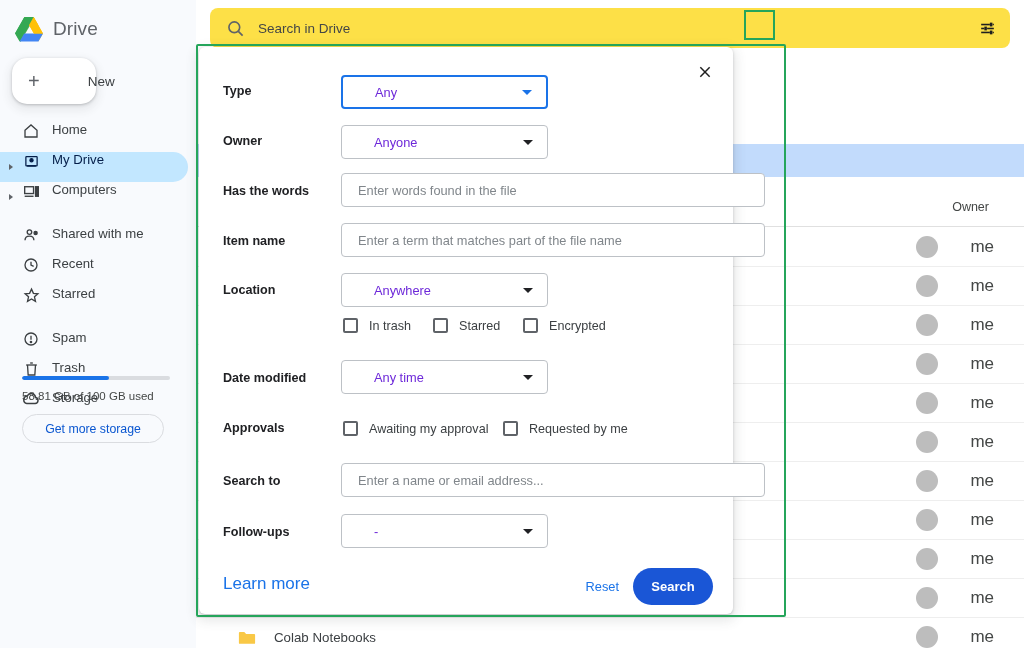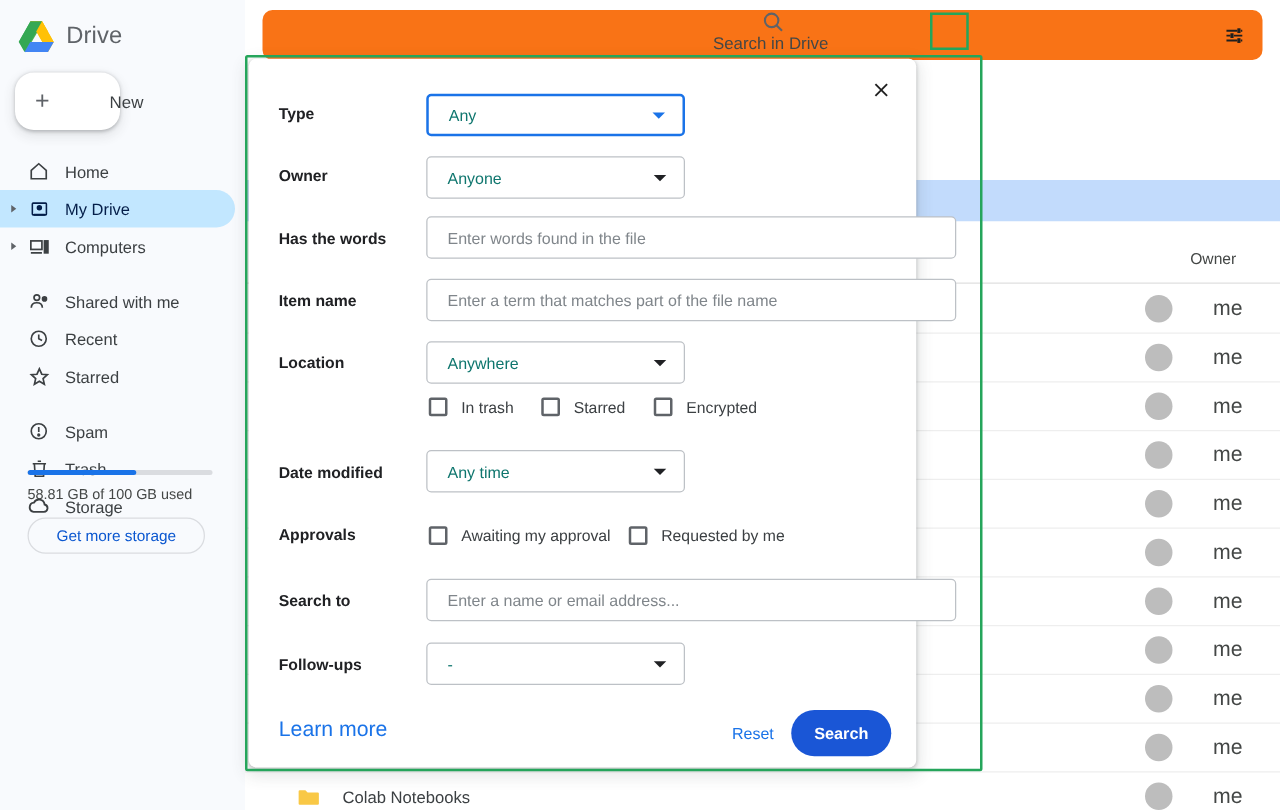--- a/index.html
+++ b/index.html
@@ -25,21 +25,21 @@
     background: #fff; border-radius: 15px;
     box-shadow: 0 1px 3px rgba(60,64,67,.3), 0 4px 8px 3px rgba(60,64,67,.08);
     display: flex; align-items: center; gap: 8px; padding-left: 16px;
     cursor: pointer;
   }
   .new-plus { font-size: 20px; color: #5f6368; line-height: 1; font-weight: 400; }
   .new-label { font-size: 13.5px; color: #3c4043; padding-left: 40px; }
 
   .nav { margin-top: 18px; }
   .nav-item {
-    display: flex; align-items: center; height: 30px;
+    display: flex; height: 30px;
     margin: 0 8px 0 0; padding-left: 22px; gap: 12px;
     border-radius: 0 18px 18px 0; cursor: pointer;
     color: #3c4043; font-size: 13.2px; position: relative;
   }
   .nav-item.selected { background: #c2e7ff; color: #041e49; font-weight: 500;}
   .nav-item .caret {
     position: absolute; left: 9px; top: 50%; transform: translateY(-50%);
     width: 0; height: 0; border-left: 4px solid #5f6368;
     border-top: 3.5px solid transparent; border-bottom: 3.5px solid transparent;
   }
@@ -54,21 +54,21 @@
     margin-top: 12px; width: 142px; height: 29px; border: 1px solid #dadce0;
     border-radius: 15px; background: transparent; color: #0b57d0;
     font-size: 12.3px; font-family: inherit; cursor: pointer;
     display: flex; align-items: center; justify-content: center;
   }
 
   
   .topbar { position: absolute; left: 196px; top: 0; width: 828px; height: 56px; background: #fff; }
   .searchbox {
     position: absolute; left: 14px; top: 8px; width: 800px; height: 40px;
-    background: #f97316; border-radius: 8px; display: flex; align-items: center; flex-direction: column;
+    background: #fde047; border-radius: 8px; display: flex; align-items: center;
   }
   .search-icon { margin-left: 16px; width: 19px; height: 19px; flex: none; }
   .search-ph { margin-left: 13px; font-size: 13.5px; color: #444746; }
   .tune-wrap {
     position: absolute; right: 6px; top: 3px; width: 34px; height: 34px;
     display: flex; align-items: center; justify-content: center;
     border-radius: 50%; cursor: pointer;
   }
   .tune-hl {
     position: absolute; left: 744px; top: 10px; width: 31px; height: 30px;
@@ -121,21 +121,21 @@
   .flabel {
     position: absolute; left: 24px; font-size: 12.6px; font-weight: bold;
     color: #202124; white-space: nowrap;
   }
   .fselect {
     position: absolute; left: 142px; height: 34px;
     border: 1px solid #bdc1c6; border-radius: 4px; background: #fff;
     display: flex; align-items: center; cursor: pointer;
   }
   .fselect.focused { border: 2px solid #1a73e8; }
-  .fselect .val { margin-left: 16px; font-size: 12.8px; color: #0f766e; }
+  .fselect .val { margin-left: 32px; font-size: 12.8px; color: #6d28d9; }
   .arrow {
     position: absolute; right: 14px; width: 0; height: 0;
     border-left: 5px solid transparent; border-right: 5px solid transparent;
     border-top: 5.5px solid #202124;
   }
   .fselect.focused .arrow { border-top-color: #1a73e8; }
   .ftext {
     position: absolute; left: 142px; height: 34px;
     border: 1px solid #bdc1c6; border-radius: 4px; background: #fff;
     display: flex; align-items: center; font-family: inherit;

